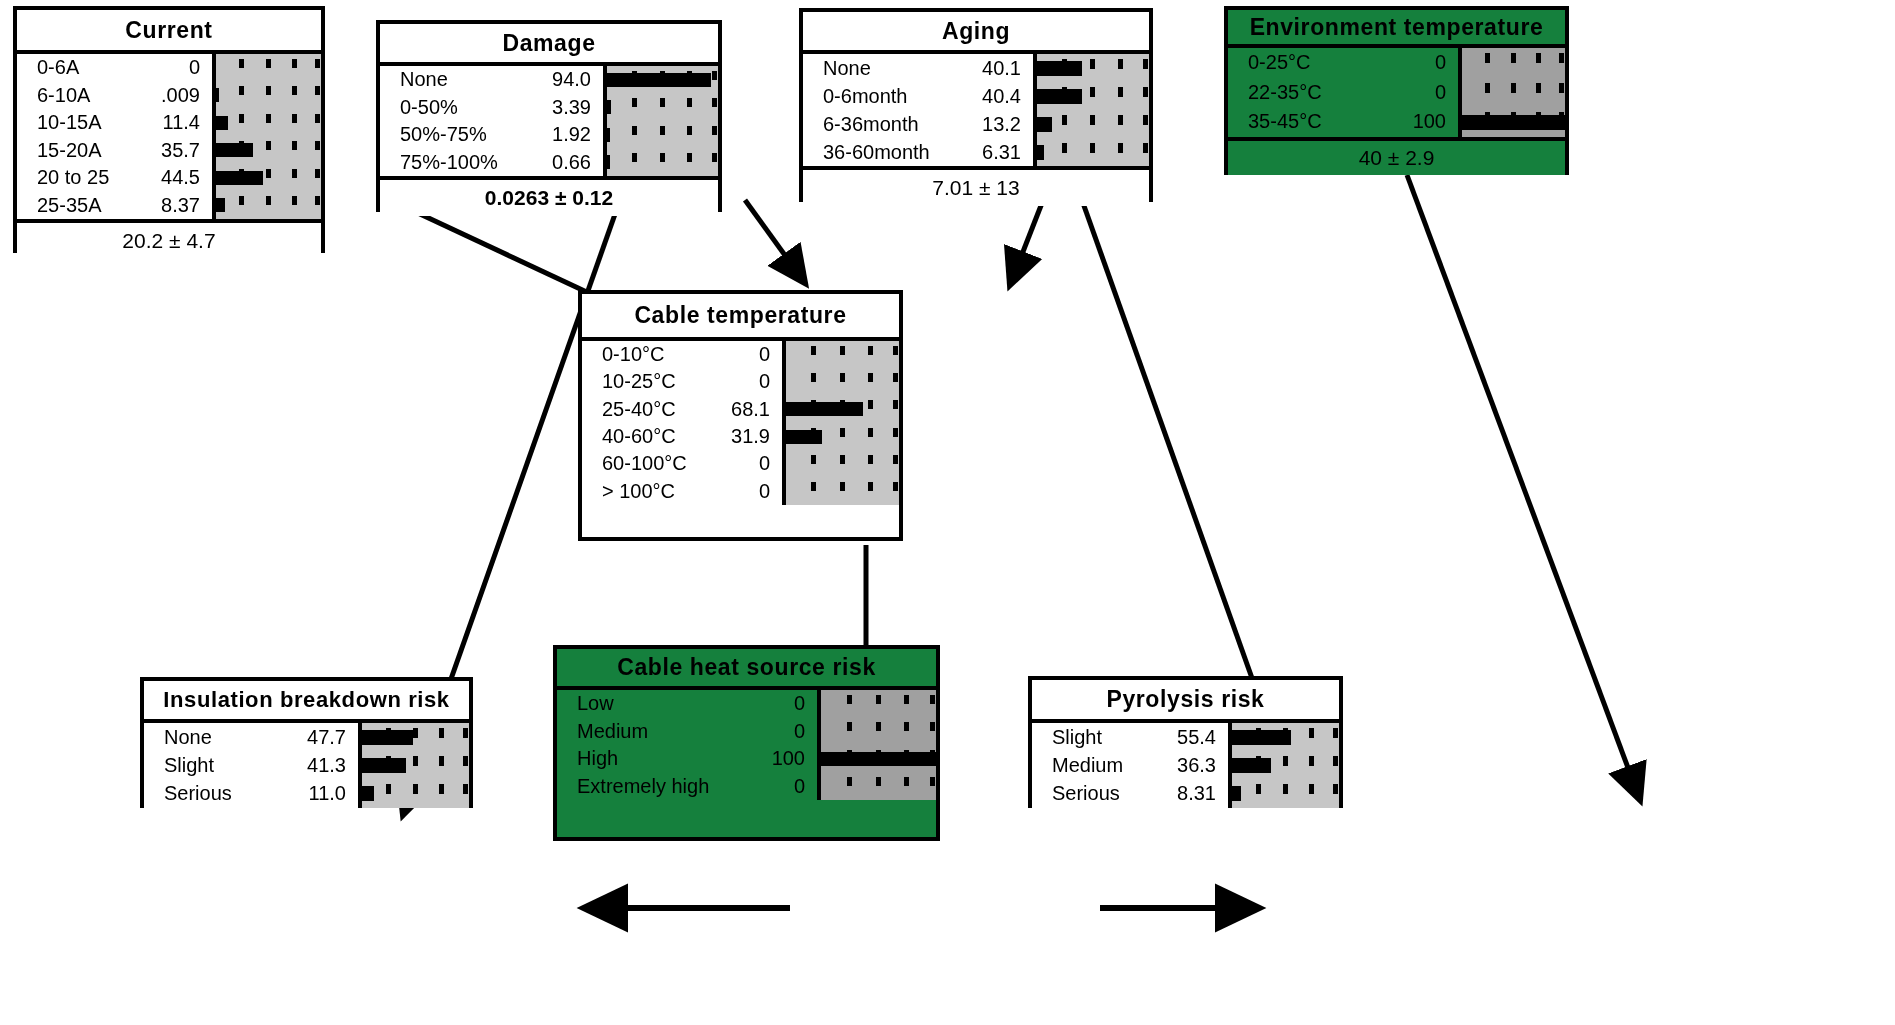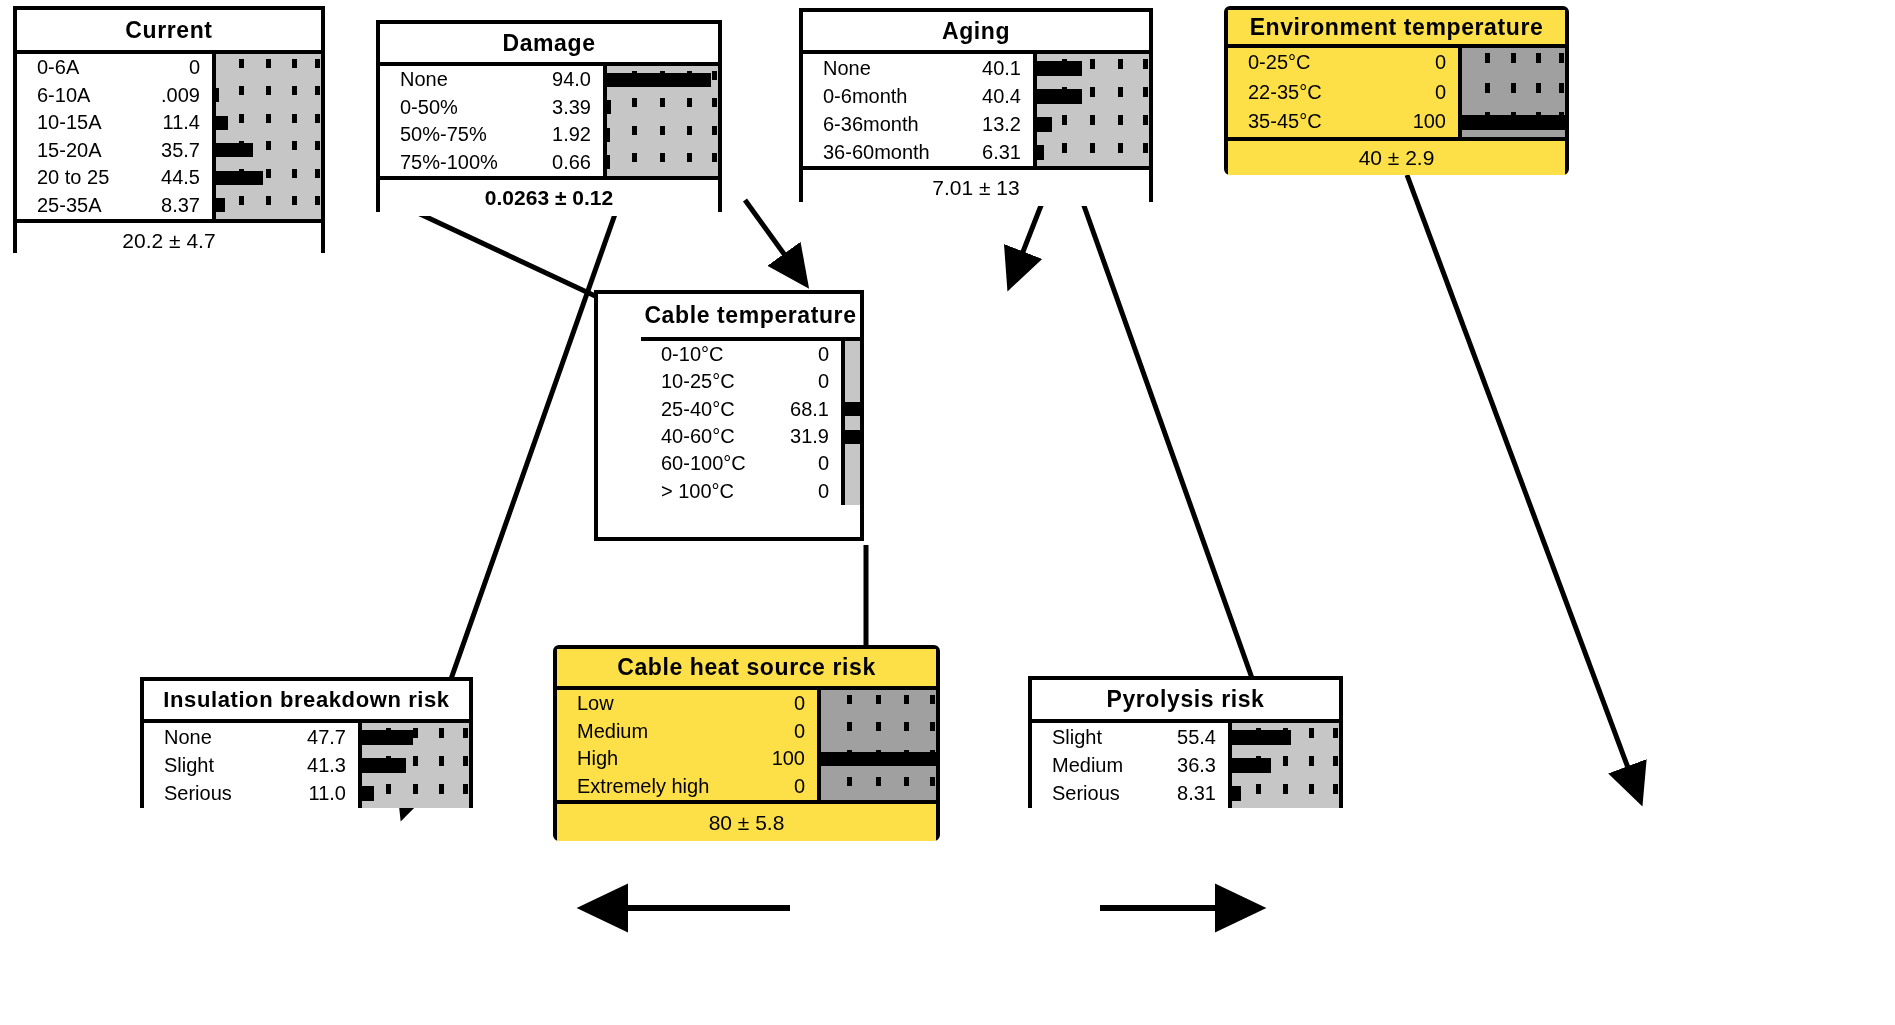--- a/index.html
+++ b/index.html
@@ -12,21 +12,21 @@
   svg#edges{position:absolute;left:0;top:0;width:1895px;height:1025px;pointer-events:none;}
 
   
   .node{
     position:absolute;
     border:4px solid #000;
     background:#ffffff;
     box-sizing:border-box;
     z-index:5;
   }
-  .node.evidence{background:#fde047;border-radius:6px;}
+  .node.evidence{background:#15803d;}
   .node .title{
     font-weight:bold;
     text-align:center;
     letter-spacing:.6px;
     border-bottom:4px solid #000;
     box-sizing:border-box;
     display:flex;align-items:center;justify-content:center;
     background:inherit;
   }
   .node .body{
@@ -334,21 +334,21 @@
             <div class="barfill" style="width: 0px;"></div>
           </div>
           <div class="barrow" style="top: 67px; height: 15px; width: 103px;">
             <div class="barfill" style="width: 103px;"></div>
           </div>
         </div>
     </div>
     <div class="footer" style="height:38px;font-size:21px;">40 ± 2.9</div>
   </div>
 
-  <div class="node" style="left:594px;top:290px;width:270px;height:251px;padding-left:43px;">
+  <div class="node" style="left:578px;top:290px;width:325px;height:251px;">
     <div class="title" style="height:47px;font-size:23px;">Cable temperature</div>
     <div class="body" style="height:164px;">
       <div class="states" style="width:200px;">
         <div class="row" style="height:27.3px;font-size:20px;">
             <span class="lbl">0-10°C</span>
             <span class="val">0</span>
           </div>
         <div class="row" style="height:27.3px;font-size:20px;">
             <span class="lbl">10-25°C</span>
             <span class="val">0</span>
@@ -511,21 +511,20 @@
             <div class="barfill" style="width: 0px;"></div>
           </div>
           <div class="barrow" style="top: 62px; height: 14px; width: 115px;">
             <div class="barfill" style="width: 115px;"></div>
           </div>
           <div class="barrow" style="top: 89px; height: 14px; width: 115px;">
             <div class="barfill" style="width: 0px;"></div>
           </div>
         </div>
     </div>
-    <div class="footer" style="height:41px;font-size:21px;">80 ± 5.8</div>
   </div>
 
   <div class="node" style="left:1028px;top:676px;width:315px;height:132px;">
     <div class="title" style="height:43px;font-size:23px;">Pyrolysis risk</div>
     <div class="body" style="height:85px;">
       <div class="states" style="width:196px;">
         <div class="row" style="height:28.3px;font-size:20px;">
             <span class="lbl">Slight</span>
             <span class="val">55.4</span>
           </div>

